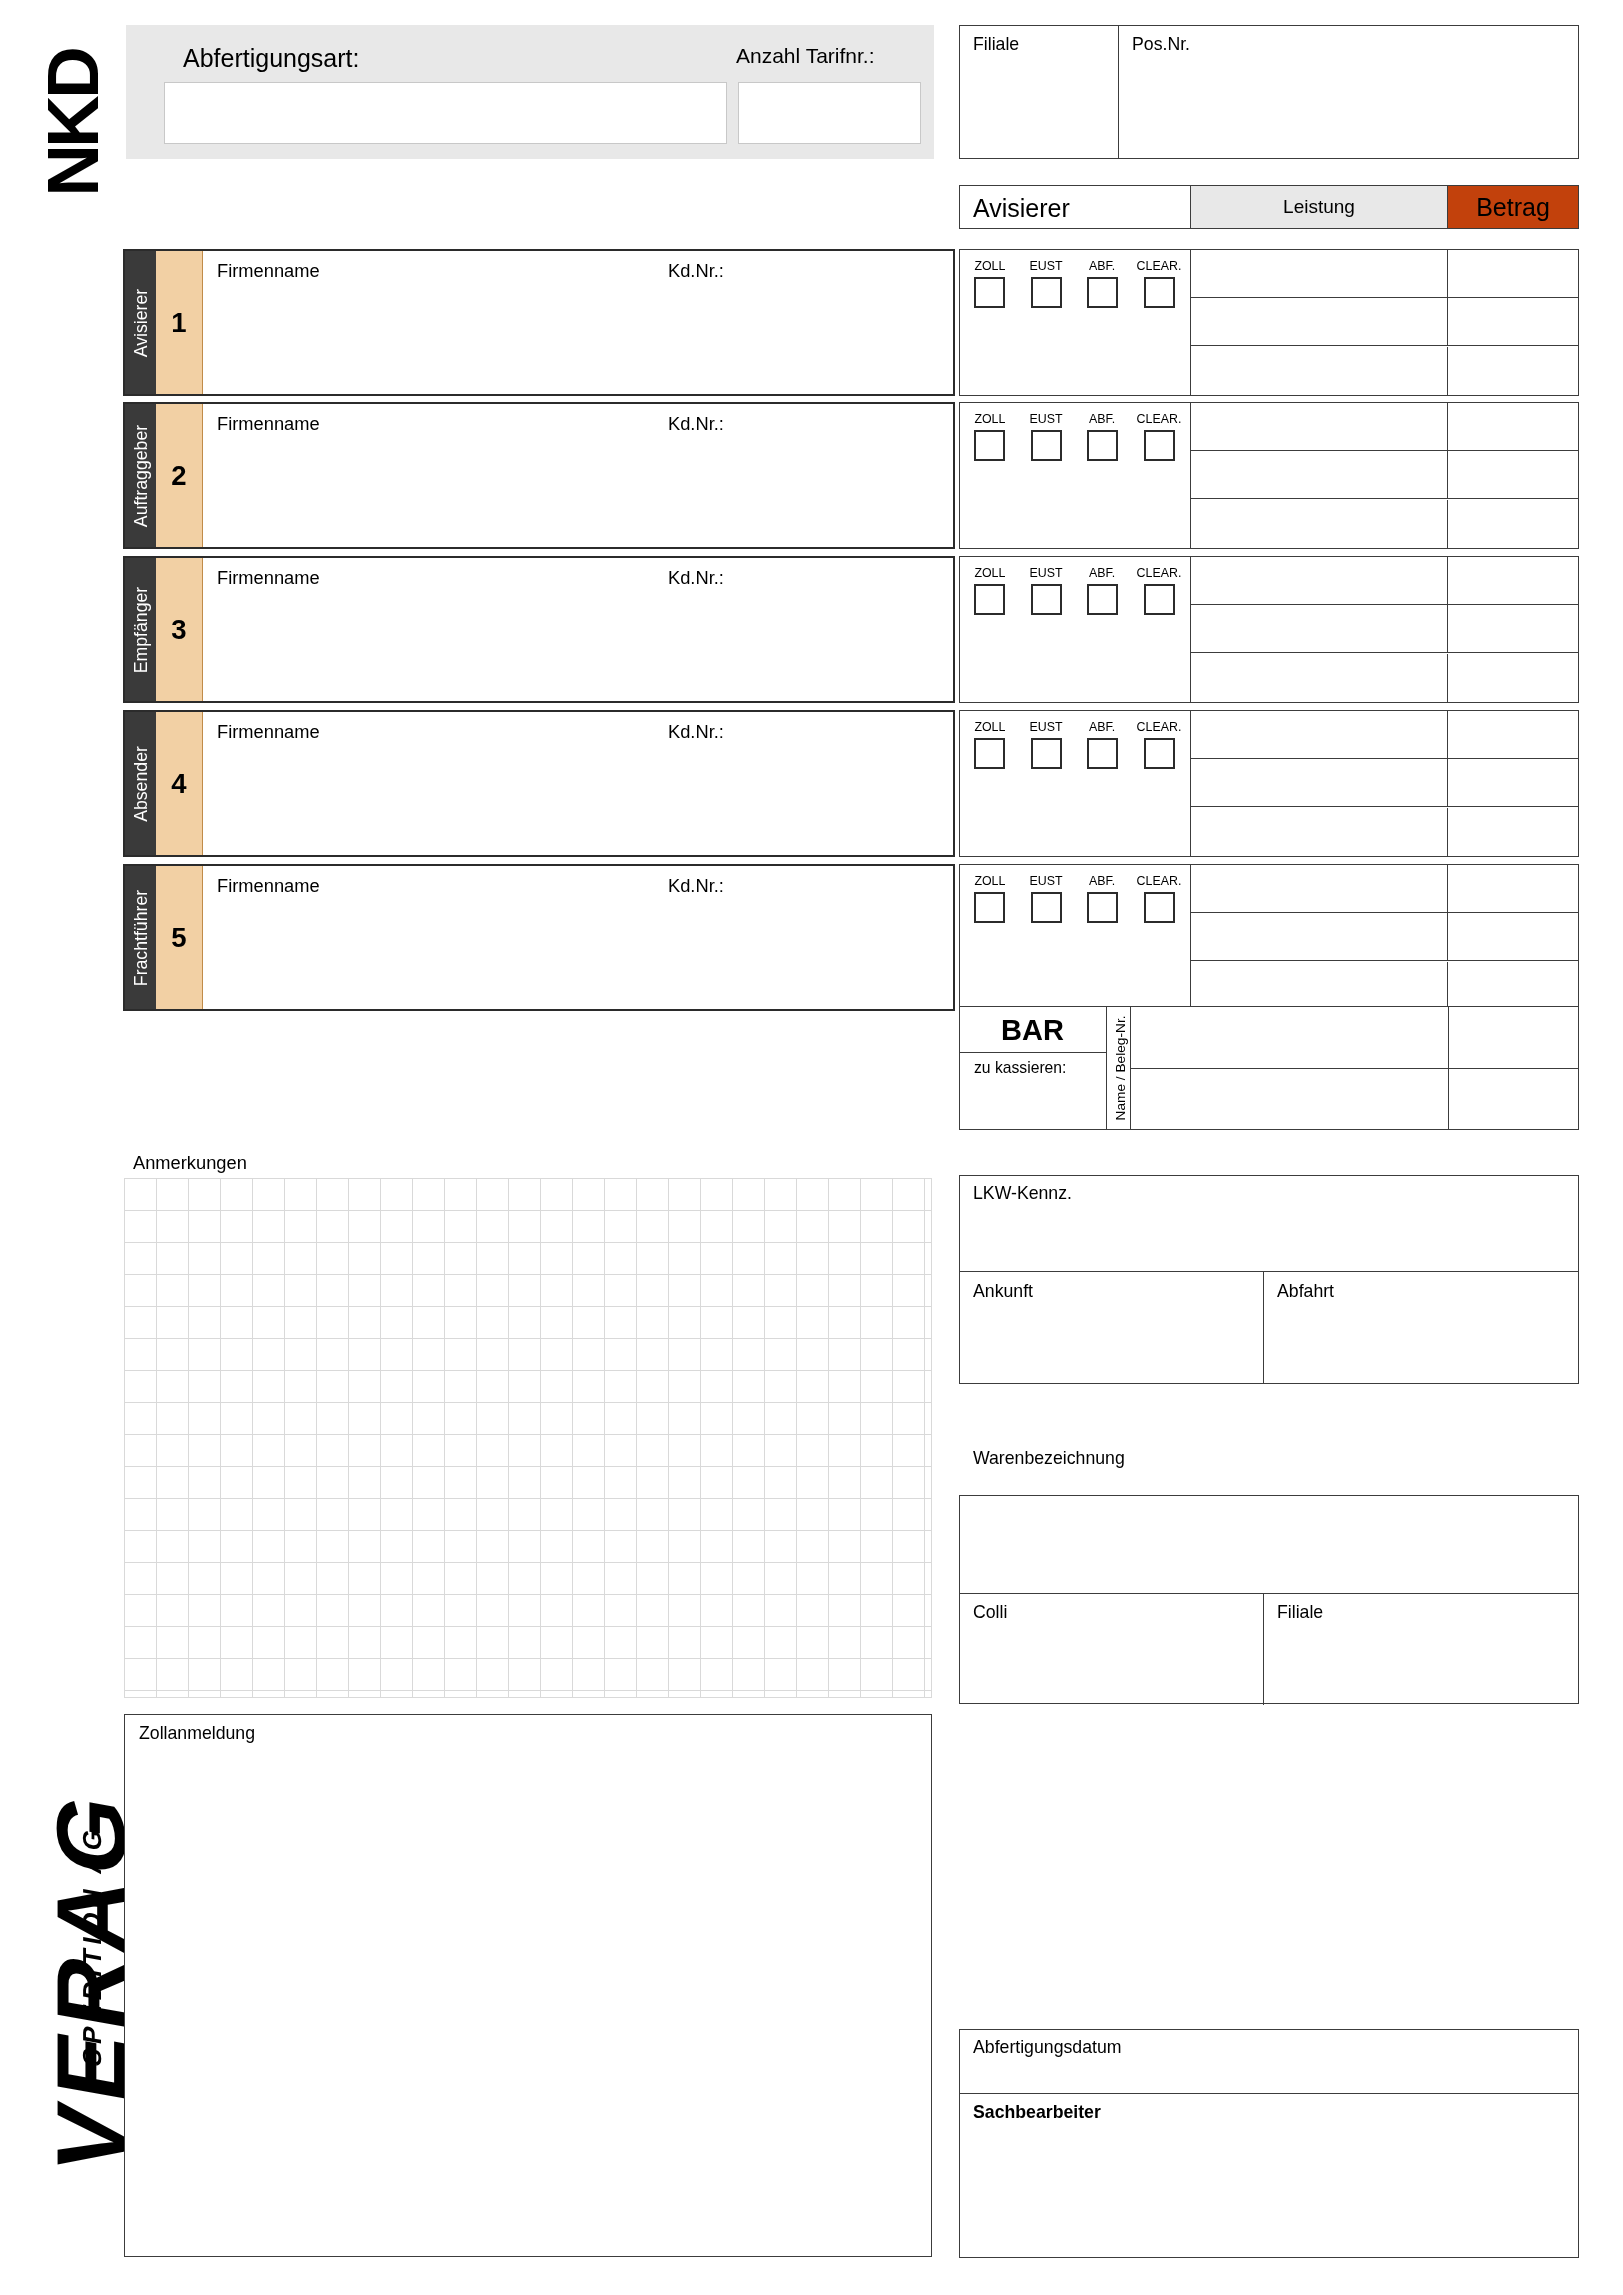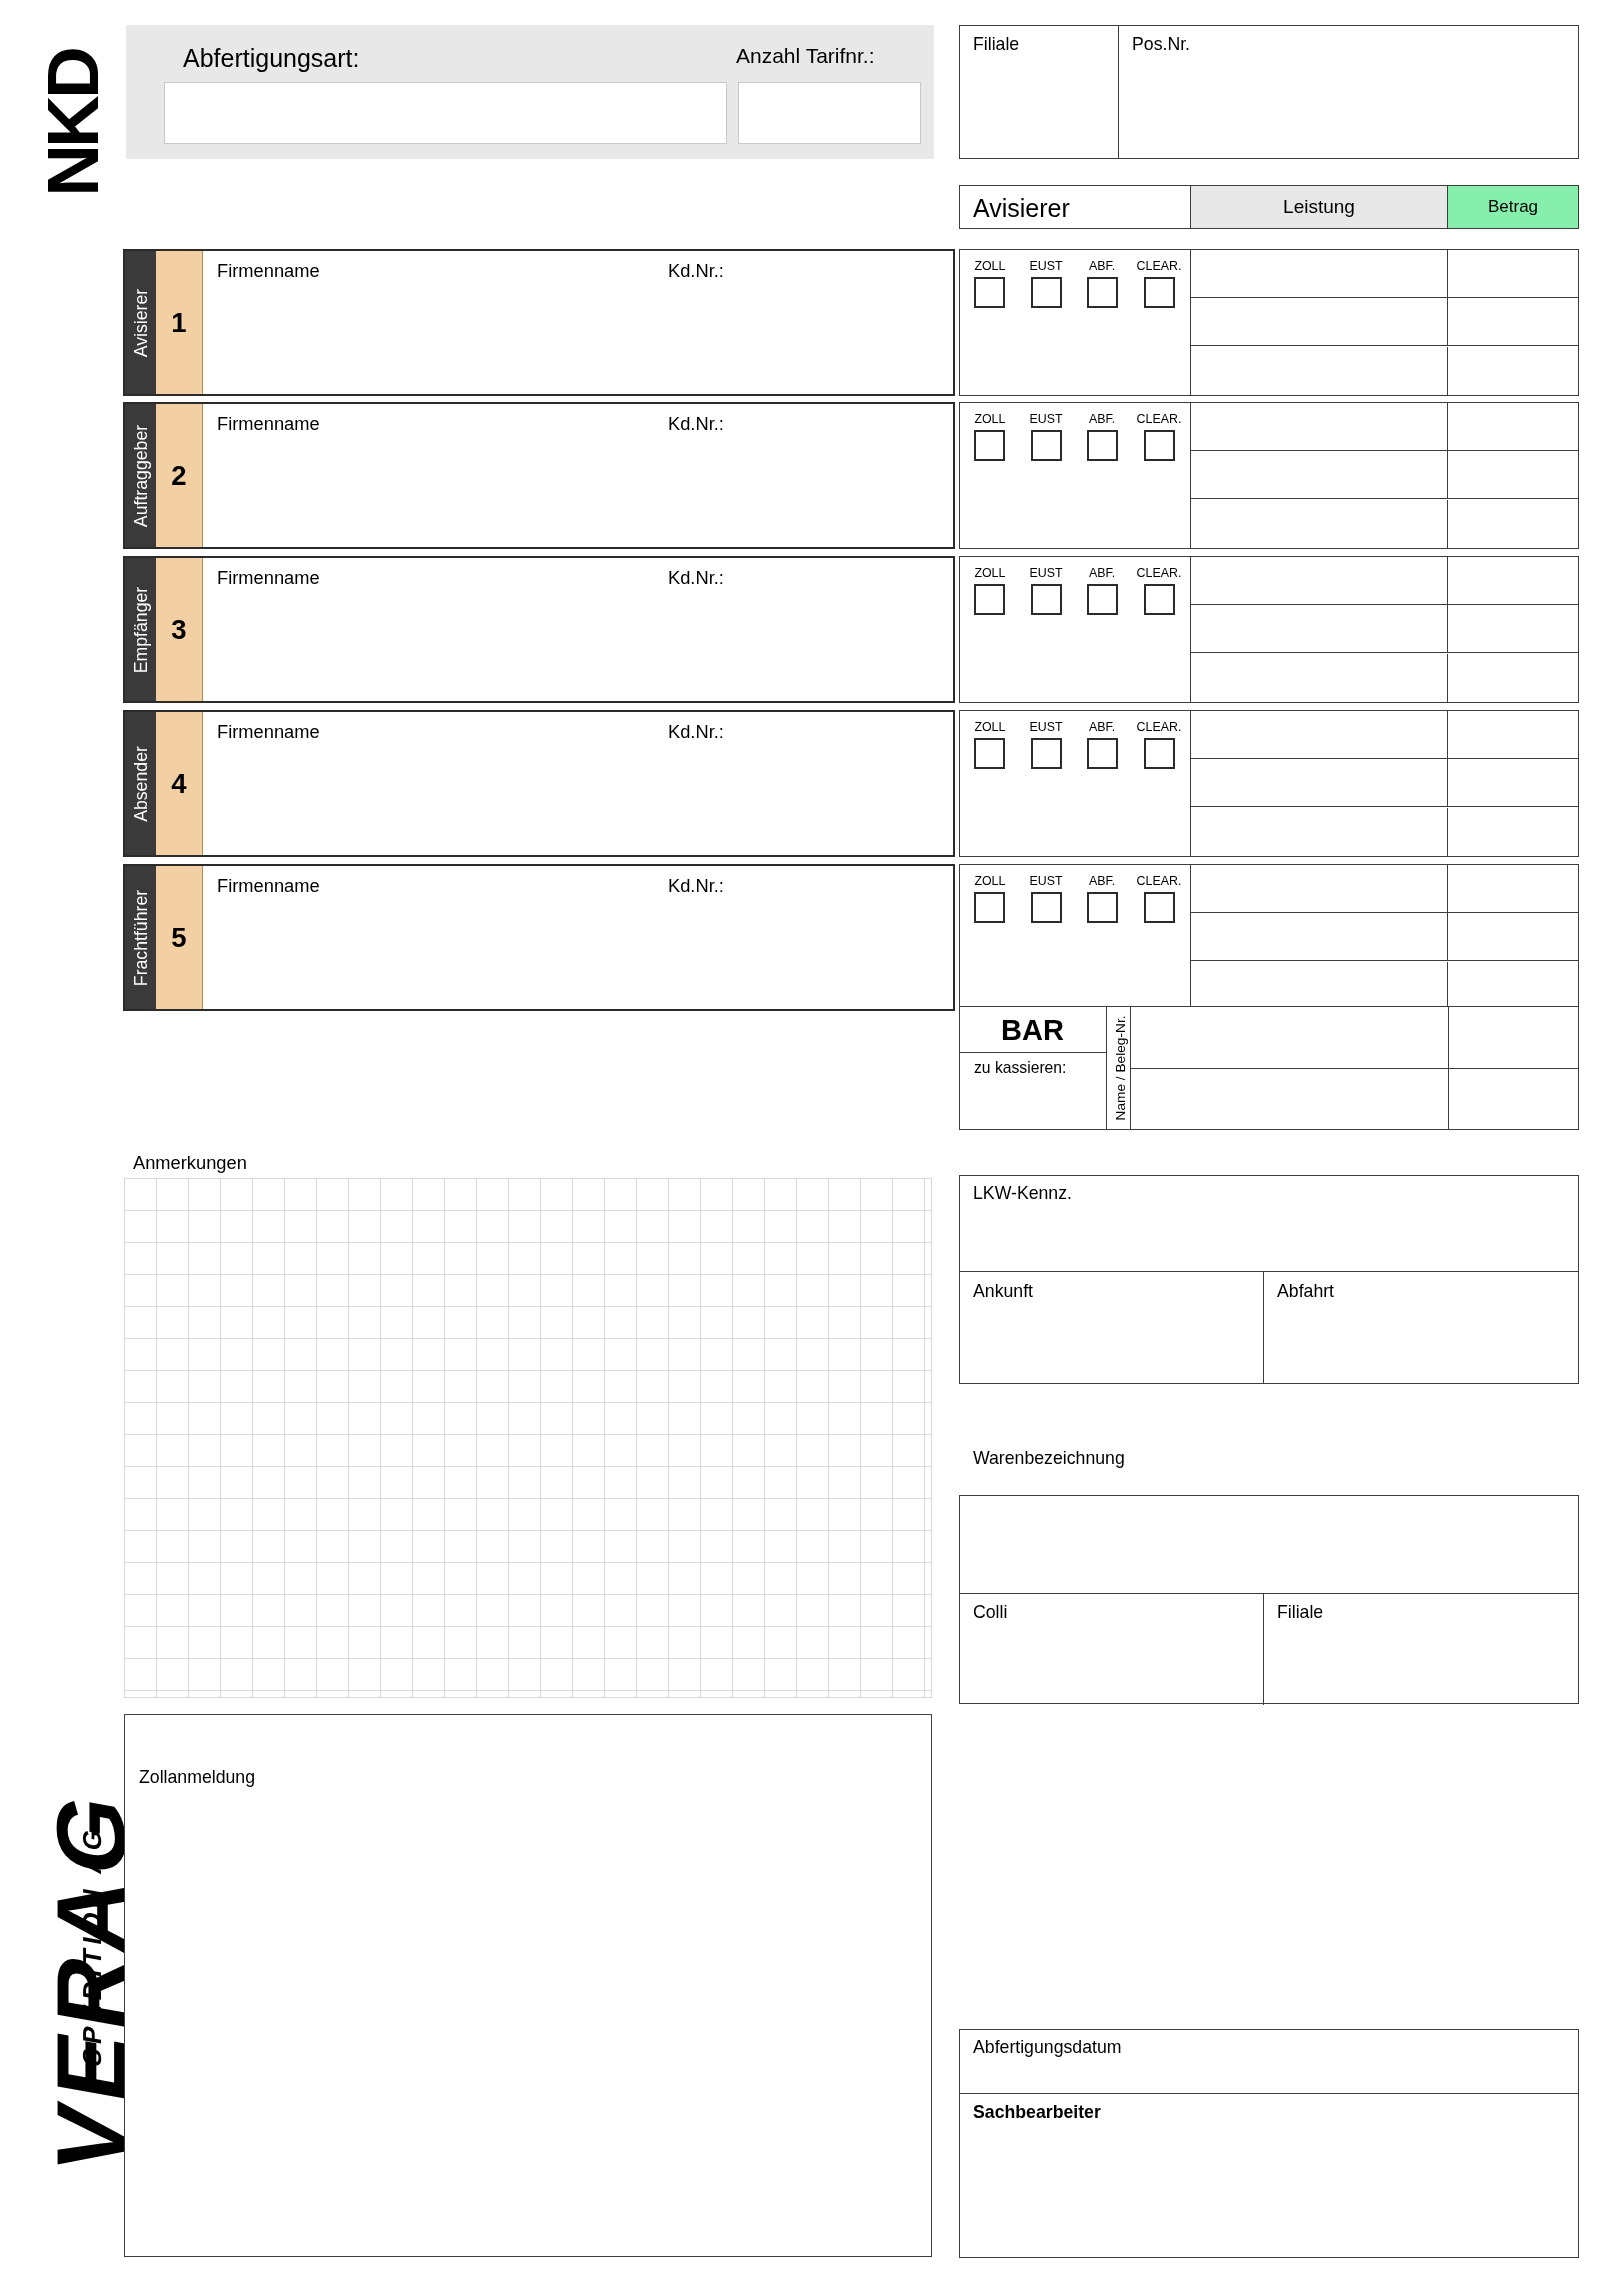--- a/index.html
+++ b/index.html
@@ -165,24 +165,24 @@
     text-align: center;
     font-size: 19px;
     line-height: 42px;
   }
   #betrag-cell {
     position: absolute;
     left: 1448px;
     top: 186px;
     width: 130px;
     height: 42px;
-    background: #86efac;
+    background: #c2410c;
     box-sizing: border-box;
     text-align: center;
-    font-size: 17px;
+    font-size: 25px;
     line-height: 42px;
   }
 
   
   .party-row {
     position: absolute;
     left: 123px;
     width: 832px;
     height: 147px;
     border: 2px solid #2b2b2b;
@@ -407,21 +407,21 @@
   #abfahrt-label { left: 1277px; top: 1281px; }
 
   #waren-box   { left: 959px; top: 1495px; width: 620px; height: 209px; }
   #waren-div   { position:absolute; left:959px; top:1593px; width:620px; height:1.3px; background:#3c3c3c; }
   #waren-div-v { position:absolute; left:1263px; top:1593px; width:1.3px; height:112px; background:#3c3c3c; }
   #waren-label { left: 973px; top: 1448px; }
   #colli-label { left: 973px; top: 1602px; }
   #gewicht-label { left: 1277px; top: 1602px; }
 
   #zollanmeldung-box { left: 124px; top: 1714px; width: 808px; height: 543px; border-width: 1.3px; }
-  #zollanmeldung-label { left: 139px; top: 1723px; margin-top: 44px; }
+  #zollanmeldung-label { left: 139px; top: 1723px; }
 
   #abfdatum-box { left: 959px; top: 2029px; width: 620px; height: 65px; }
   #abfdatum-label { left: 973px; top: 2037px; }
   #sachbearbeiter-box { left: 959px; top: 2093px; width: 620px; height: 165px; }
   #sachbearbeiter-label { left: 973px; top: 2102px; font-weight: bold; }
 </style>
 </head>
 <body>
 
 <div class="page">

